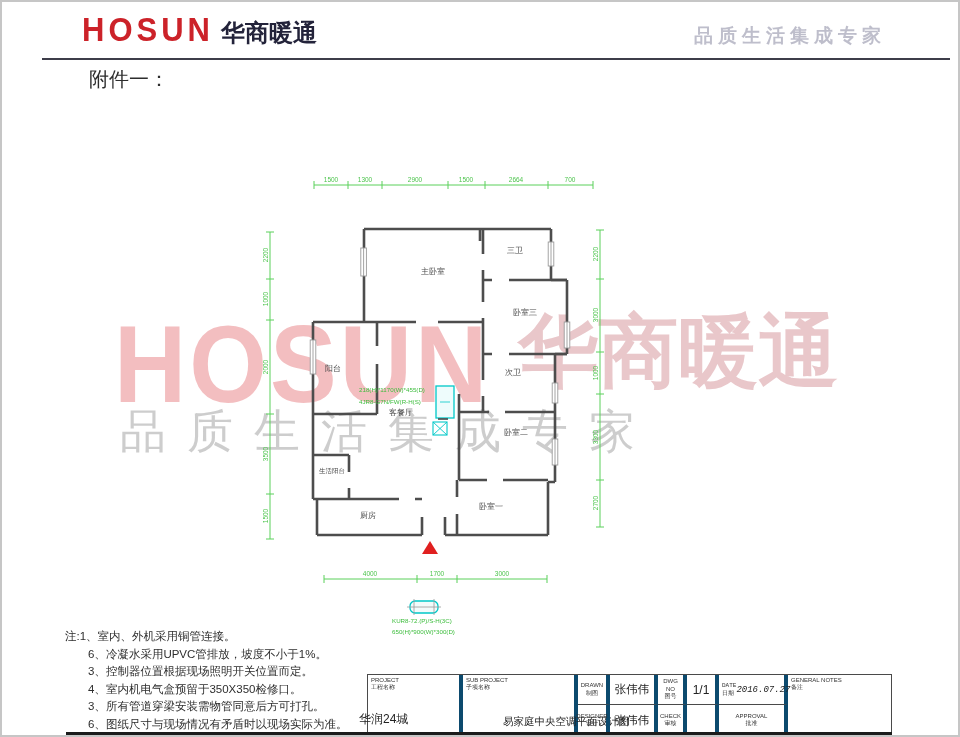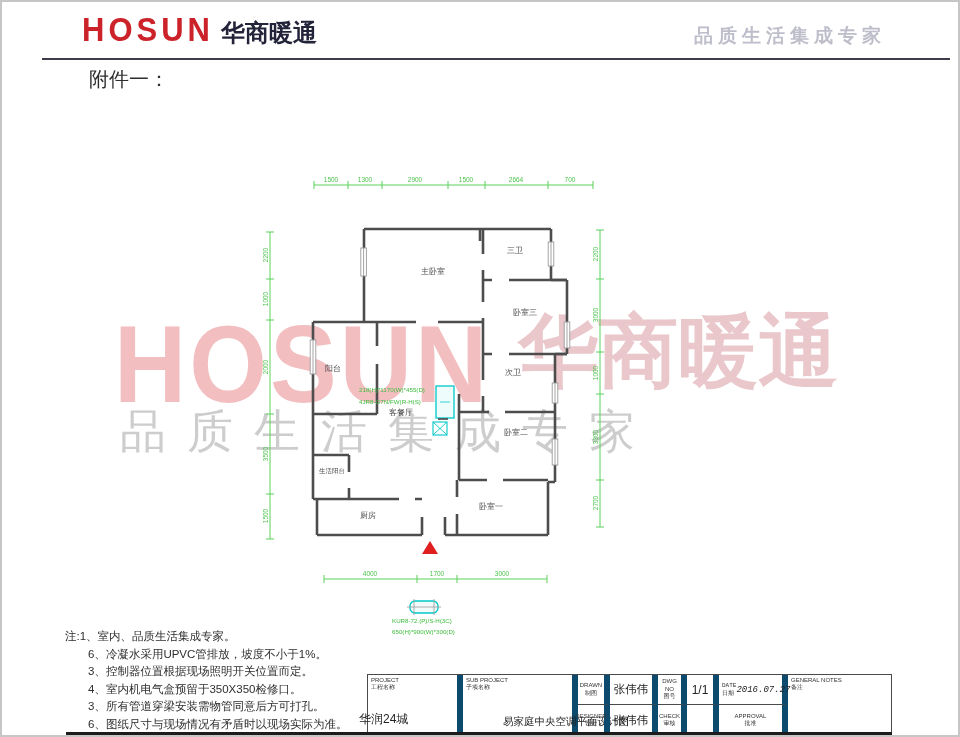--- a/index.html
+++ b/index.html
@@ -21,21 +21,21 @@
               opacity:.5;letter-spacing:21px;z-index:1;white-space:nowrap;}
   svg.plan{position:absolute;left:0;top:0;z-index:2;}
   
   .notes{position:absolute;left:63px;top:626px;font-size:11.5px;line-height:17.5px;color:#2e2e2e;z-index:3;}
   .note-line{white-space:nowrap;}
   .note-line.indent{margin-left:23px;}
   
   .titleblock{position:absolute;left:365px;top:672px;width:525px;height:60px;display:grid;
               grid-template-columns:95px 115px 32px 48px 29px 32px 69px 105px;grid-template-rows:30px 30px;
               border:1px solid #4a4a4a;box-sizing:border-box;z-index:3;}
-  .tb-cell{position:relative;box-sizing:border-box;border-right:6px solid #0c4a6e;}
+  .tb-cell{position:relative;box-sizing:border-box;border-right:4px solid #0c4a6e;}
   .tb-cell.last{border-right:none;}
   .tb-cell.r1{border-bottom:1px solid #4a4a4a;}
   .tb-hdr{position:absolute;top:2px;left:3px;font-size:6px;line-height:7px;color:#333;}
   .tb-label{display:flex;flex-direction:column;align-items:center;justify-content:center;height:100%;
             font-size:6px;line-height:7.5px;color:#333;text-align:center;}
   .tb-name{display:flex;align-items:center;justify-content:center;height:100%;font-size:11.5px;color:#222;}
   .proj-val{position:absolute;left:-9px;bottom:7px;font-size:12px;color:#222;white-space:nowrap;text-align:right;}
   .sub-val{position:absolute;left:0;bottom:6px;font-size:10.5px;color:#222;white-space:nowrap;margin-left:40px;}
   .date-cell{display:flex;align-items:center;justify-content:space-between;height:100%;padding:0 3px;box-sizing:border-box;font-family:Liberation Mono, monospace;}
   .date-lbl{font-size:6px;line-height:7.5px;color:#333;text-align:left;}
@@ -145,21 +145,21 @@
       <line x1="405" y1="605" x2="439" y2="605" stroke="#9a9a9a" stroke-width="0.8"></line>
     </g>
     <g fill="#3dbd3d" font-size="6.2" text-anchor="start" font-family="&quot;Liberation Sans&quot;,sans-serif">
       <text x="390" y="621">KUR8-72.(P)/S-H(3C)</text>
       <text x="390" y="632">650(H)*900(W)*300(D)</text>
     </g>
     <polygon points="428,539 420,552 436,552" fill="#e01f1f"></polygon>
   </svg>
 
   <div class="notes">
-    <div class="note-line">注:1、室内、品质生活集成专家。</div>
+    <div class="note-line">注:1、室内、外机采用铜管连接。</div>
     <div class="note-line indent">6、冷凝水采用UPVC管排放，坡度不小于1%。</div>
     <div class="note-line indent">3、控制器位置根据现场照明开关位置而定。</div>
     <div class="note-line indent">4、室内机电气盒预留于350X350检修口。</div>
     <div class="note-line indent">3、所有管道穿梁安装需物管同意后方可打孔。</div>
     <div class="note-line indent">6、图纸尺寸与现场情况有矛盾时以现场实际为准。</div>
   </div>
 
   <div class="titleblock">
     <div class="tb-cell" style="grid-column:1;grid-row:1/3">
       <div class="tb-hdr">

